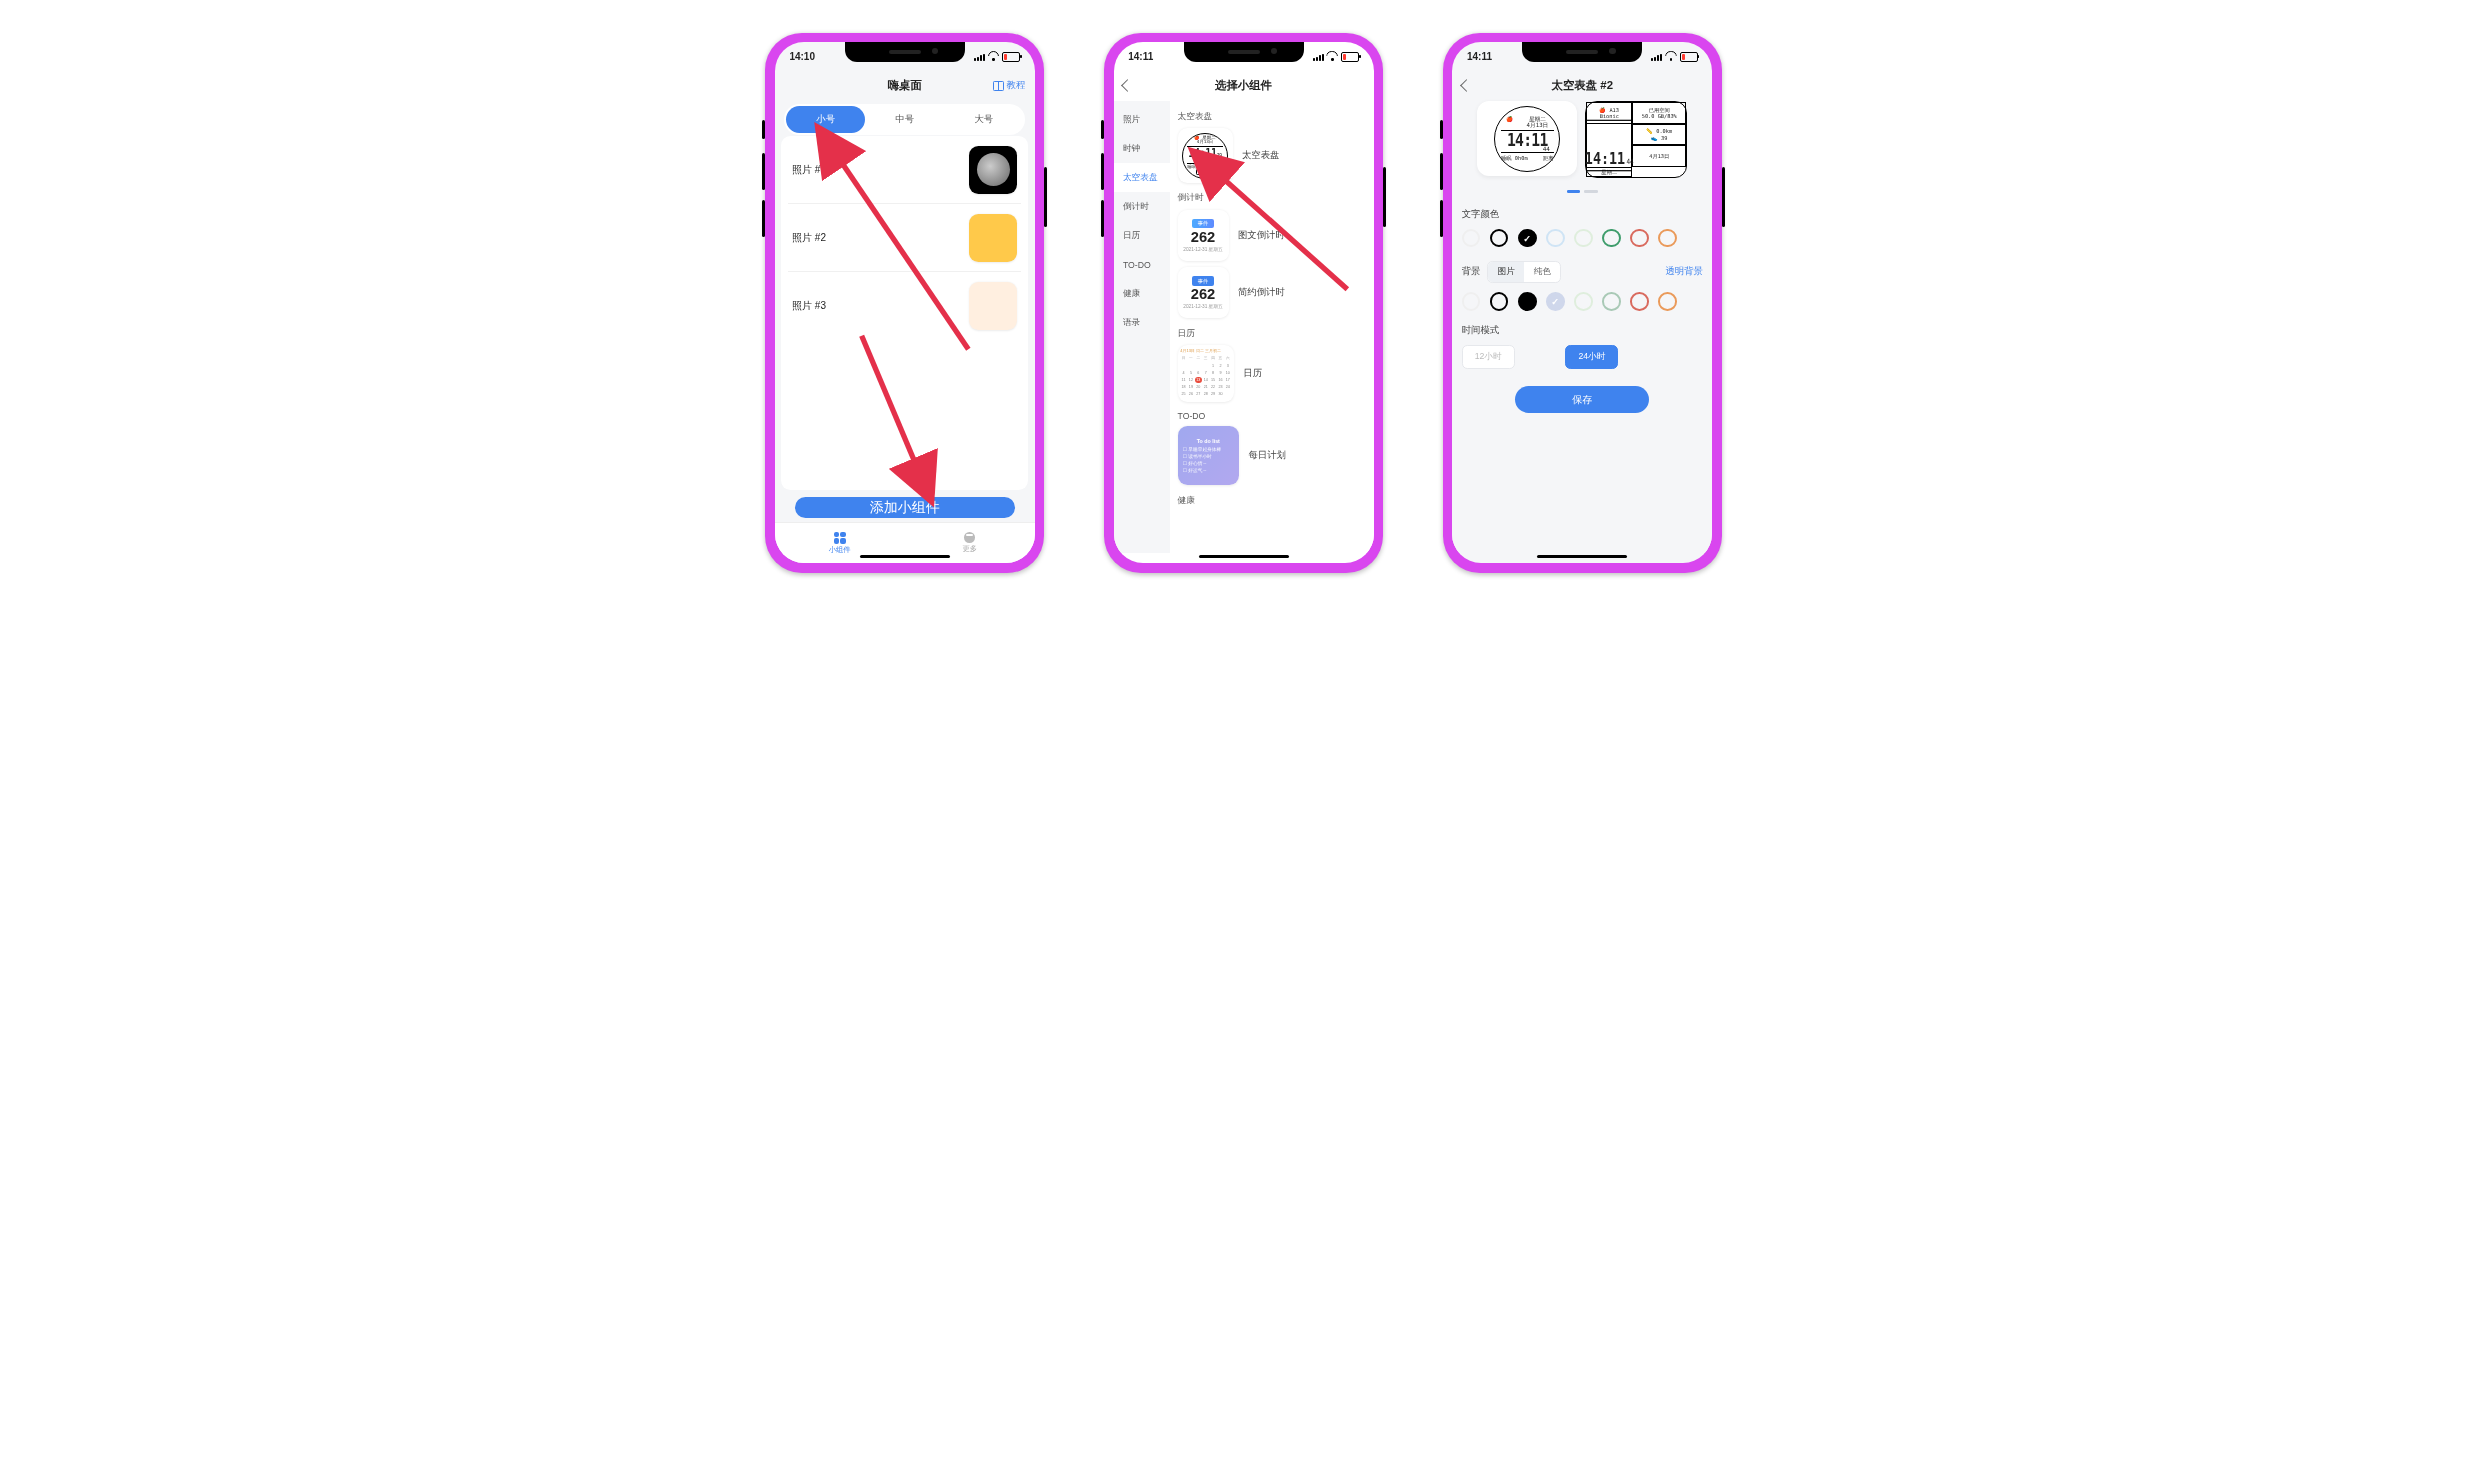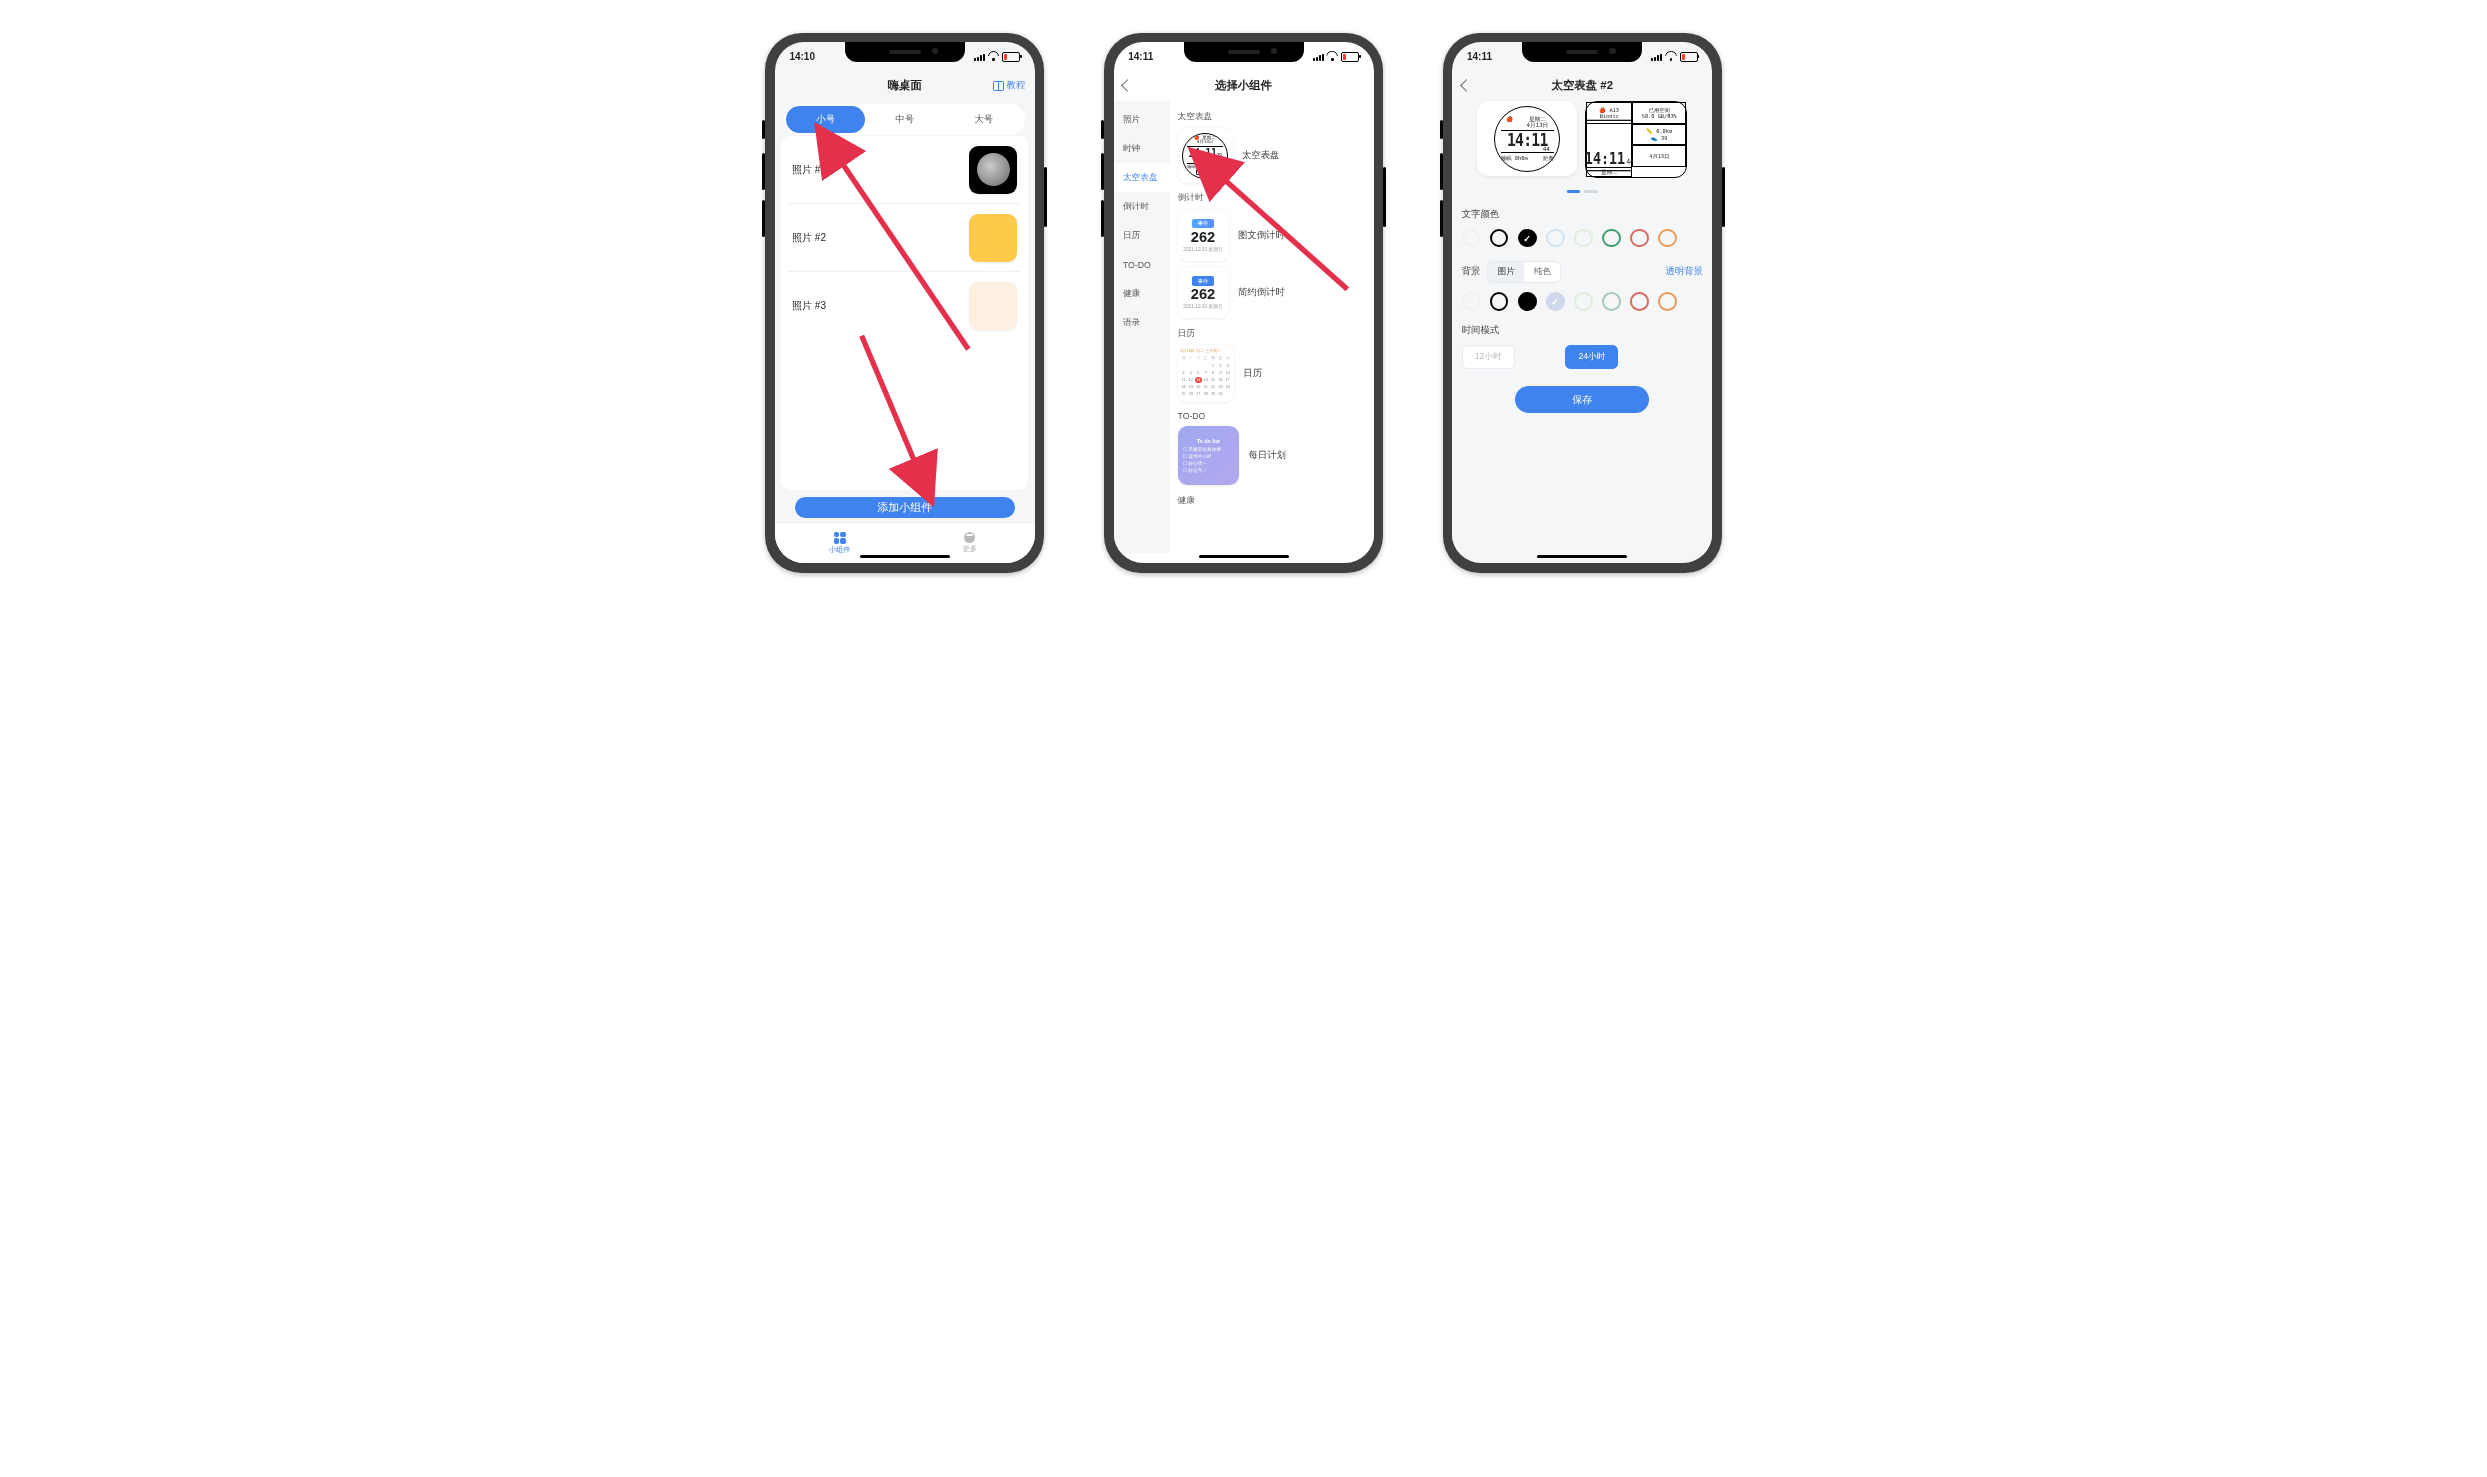--- a/index.html
+++ b/index.html
@@ -10,21 +10,21 @@
     --text:#222;
     --muted:#9aa0a6;
     --card:#ffffff;
     --radius:14.7px;
   }
   html,body{margin:0;padding:0;background:#fff;font-family:-apple-system,BlinkMacSystemFont,"PingFang SC","Helvetica Neue",Arial,sans-serif;color:var(--text);}
   .stage{display:flex;gap:60px;justify-content:center;align-items:flex-start;padding:33px 27px 40px;flex-wrap:wrap; transform-origin: top left;}
   
   .phone{
     position:relative;width:260px;height:521px;
-    background:#404040;border-radius:37px;padding:9.4px;
+    background:#d946ef;border-radius:37px;padding:9.4px;
     box-shadow:0 1.3px 5.3px rgba(0,0,0,.25);
   }
   .phone::before,.phone::after{content:"";position:absolute;background:#000;border-radius:4px;}
   .phone .sidebtn{position:absolute;background:#000;border-radius:2.7px;}
   .phone .sb-left1{left:-3.3px;top:87px;width:3.3px;height:18.7px;}
   .phone .sb-left2{left:-3.3px;top:120px;width:3.3px;height:37px;}
   .phone .sb-left3{left:-3.3px;top:167px;width:3.3px;height:37px;}
   .phone .sb-right{right:-3.3px;top:134px;width:3.3px;height:60px;}
   .screen{
     position:relative;width:100%;height:100%;
@@ -69,21 +69,21 @@
   .row{display:flex;align-items:center;justify-content:space-between;height:67px;border-bottom:0.7px solid #f0f0f0;padding:0 4px;}
   .row:last-child{border-bottom:none;}
   .row .label{font-size:10px;}
   .thumb{width:48px;height:48px;border-radius:9.4px;background:#eee;display:flex;align-items:center;justify-content:center;overflow:hidden;box-shadow:0 0.7px 2px rgba(0,0,0,.08);}
   .thumb.t1{background:#000;}
   .thumb.t1::after{content:"";width:33px;height:33px;border-radius:50%;background:radial-gradient(circle at 40% 40%,#ccc,#666);}
   .thumb.t2{background:#ffc94a;}
   .thumb.t3{background:#ffefe0;}
   .thumb.t4{background:#f5f9f5;}
   .thumb.t4::after{content:"";width:31px;height:16px;border-radius:0 0 20px 20px;background:#69a78a;align-self:flex-end;margin-bottom:6.7px;}
-  .primary-btn{position:absolute;left:20px;right:20px;bottom:45px;height:21px;border-radius:14.7px;background:var(--blue);color:#fff;display:flex;align-items:center;justify-content:center;font-size:11px;font-family:Liberation Mono, monospace;}
+  .primary-btn{position:absolute;left:20px;right:20px;bottom:45px;height:21px;border-radius:14.7px;background:var(--blue);color:#fff;display:flex;align-items:center;justify-content:center;font-size:14px;font-family:Liberation Mono, monospace;}
   .tabbar{position:absolute;left:0;right:0;bottom:0;height:40px;background:#fff;display:flex;border-top:0.7px solid #eee;z-index:30;}
   .tabbar .tab{flex:1;display:flex;flex-direction:column;align-items:center;justify-content:center;gap:1.3px;font-size:7.3px;color:#aaa;}
   .tabbar .tab.active{color:var(--blue);}
   .grid-icon{width:12px;height:12px;display:grid;grid-template-columns:1fr 1fr;grid-template-rows:1fr 1fr;gap:1.3px;}
   .grid-icon span{background:currentColor;border-radius:2px;}
   .more-icon{width:10.7px;height:10.7px;border-radius:50%;background:#bbb;position:relative;}
   .more-icon::after{content:"";position:absolute;inset:2px 2px auto 2px;height:2px;border-radius:1.3px;background:#fff;}
   
   svg.anno{position:absolute;inset:0;width:100%;height:100%;pointer-events:none;z-index:55;}
   

